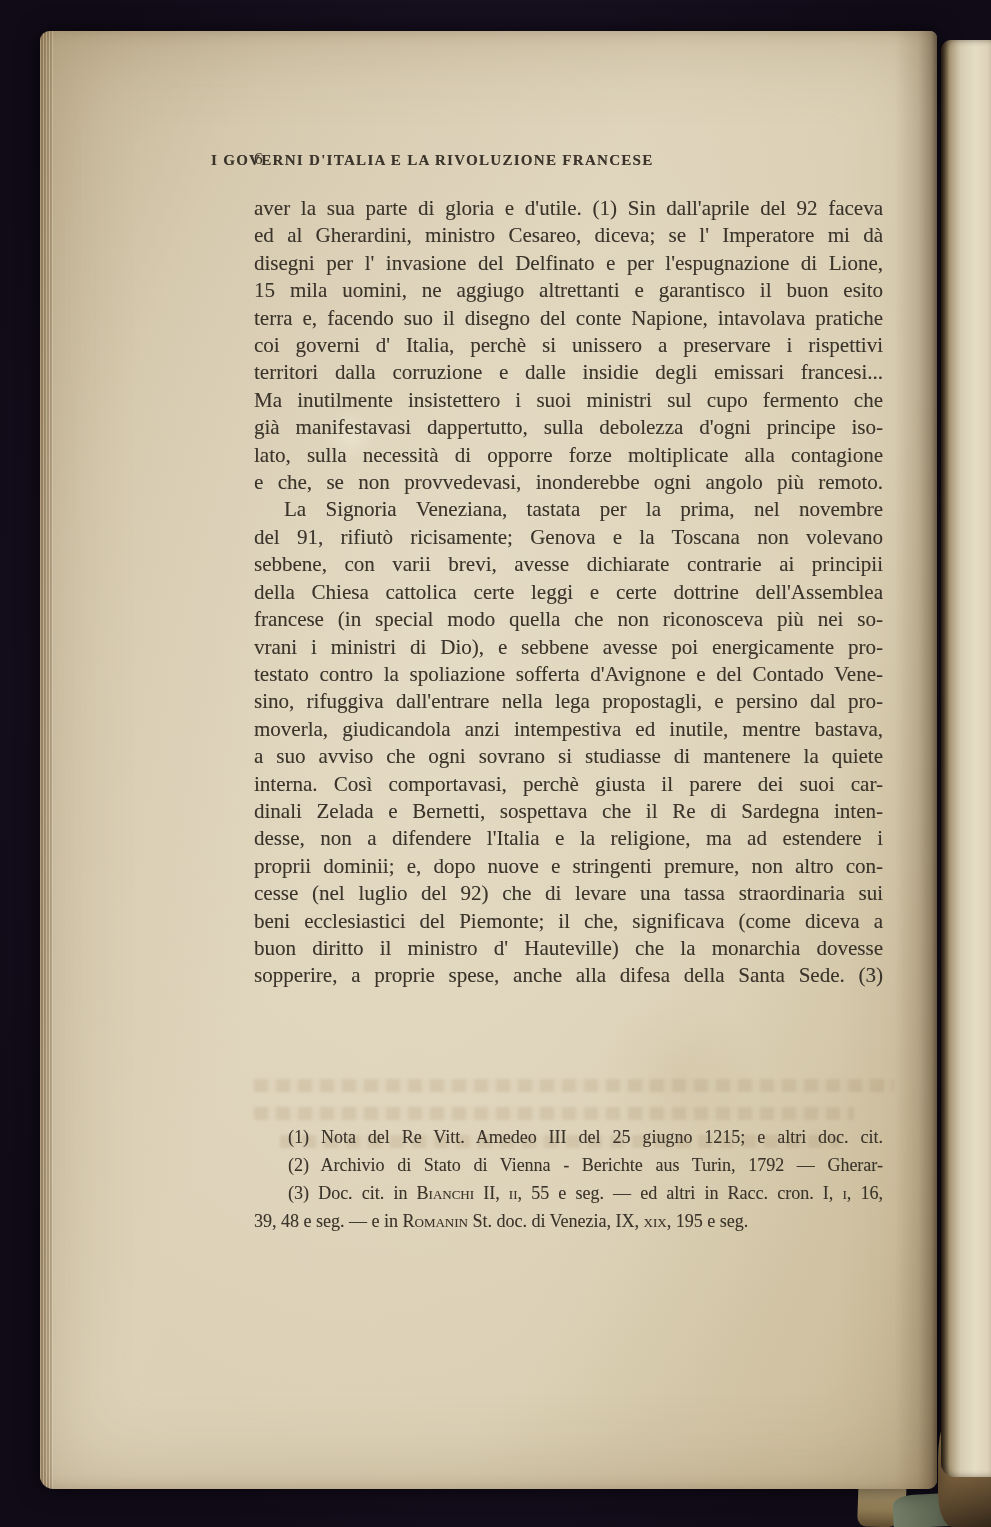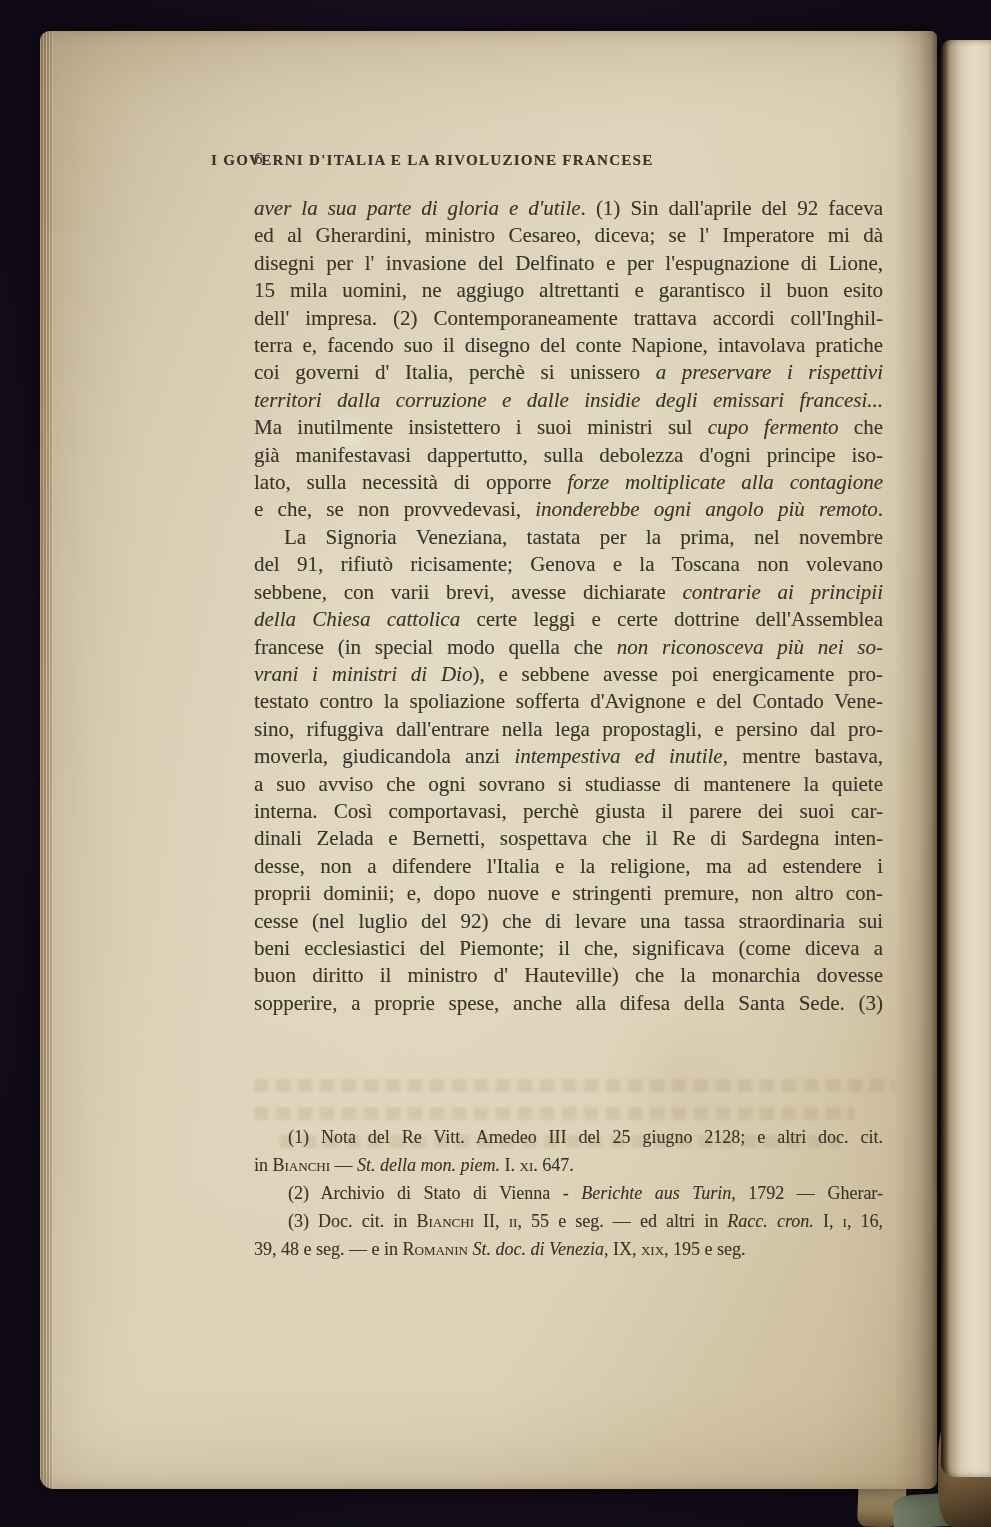--- a/index.html
+++ b/index.html
@@ -64,42 +64,41 @@
   .body-text{position:absolute;left:214px;top:164px;width:629px;
     font-size:21px;line-height:27.4px;color:var(--ink,#3b342b);
     text-shadow:.2px .2px 0 rgba(55,45,35,.3);}
   .footnotes{position:absolute;left:214px;top:1092px;width:629px;
     font-size:18px;line-height:28px;color:var(--ink,#3b342b);
     text-shadow:.2px .2px 0 rgba(55,45,35,.3);}
   .tline{text-align:justify;text-align-last:justify;}
   .tline.short{text-align-last:left;}
   .body-text .ind{text-indent:30px;}
   .footnotes .ind{text-indent:34px;}
-  .it{font-style:italic;}
+  .it{}
   .sc{font-variant:small-caps;}
 </style>
 </head>
 <body>
 
 <div class="scene">
   <div class="gutter-paper-bottom"></div>
   <div class="binding-green"></div>
   <div class="binding-paper"></div>
   <div class="page-next"></div>
 
   <div class="page-main">
     <div class="folio">6</div>
     <div class="running-header">I GOVERNI D'ITALIA E LA RIVOLUZIONE FRANCESE</div>
 
     <div class="body-text" id="body-text">
         <div class="tline"><span class="it">aver la sua parte di gloria e d'utile</span><span>. (1) Sin dall'aprile del 92 faceva</span></div>
         <div class="tline"><span>ed al Gherardini, ministro Cesareo, diceva; se l' Imperatore mi dà</span></div>
         <div class="tline"><span>disegni per l' invasione del Delfinato e per l'espugnazione di Lione,</span></div>
         <div class="tline"><span>15 mila uomini, ne aggiugo altrettanti e garantisco il buon esito</span></div>
-        <div class="tline"><span>dell' impresa. (2) Contemporaneamente trattava accordi coll'Inghil-</span></div>
         <div class="tline"><span>terra e, facendo suo il disegno del conte Napione, intavolava pratiche</span></div>
         <div class="tline"><span>coi governi d' Italia, perchè si unissero </span><span class="it">a preservare i rispettivi</span></div>
         <div class="tline"><span class="it">territori dalla corruzione e dalle insidie degli emissari francesi...</span></div>
         <div class="tline"><span>Ma inutilmente insistettero i suoi ministri sul </span><span class="it">cupo fermento</span><span> che</span></div>
         <div class="tline"><span>già manifestavasi dappertutto, sulla debolezza d'ogni principe iso-</span></div>
         <div class="tline"><span>lato, sulla necessità di opporre </span><span class="it">forze moltiplicate alla contagione</span></div>
         <div class="tline"><span>e che, se non provvedevasi, </span><span class="it">inonderebbe ogni angolo più remoto</span><span>.</span></div>
         <div class="tline ind"><span>La Signoria Veneziana, tastata per la prima, nel novembre</span></div>
         <div class="tline"><span>del 91, rifiutò ricisamente; Genova e la Toscana non volevano</span></div>
         <div class="tline"><span>sebbene, con varii brevi, avesse dichiarate </span><span class="it">contrarie ai principii</span></div>
@@ -118,20 +117,19 @@
         <div class="tline"><span>beni ecclesiastici del Piemonte; il che, significava (come diceva a</span></div>
         <div class="tline"><span>buon diritto il ministro d' Hauteville) che la monarchia dovesse</span></div>
         <div class="tline"><span>sopperire, a proprie spese, anche alla difesa della Santa Sede. (3)</span></div>
       </div>
 
     <div class="ghost-line ghost-1"></div>
     <div class="ghost-line ghost-2"></div>
     <div class="ghost-line ghost-3"></div>
 
     <div class="footnotes" id="footnotes">
-        <div class="tline ind"><span>(1) Nota del Re Vitt. Amedeo III del 25 giugno 2128; e altri doc. cit.</span></div>
-        <div class="tline short"><span>in </span><span class="sc">Bianchi</span><span> — </span><span class="it">St. della mon. piem.</span><span> I. </span><span class="sc">xi</span><span>. 647.</span></div>
+        <div class="tline ind"><span>(1) Nota del Re Vitt. Amedeo III del 25 giugno 1215; e altri doc. cit.</span></div>
         <div class="tline ind"><span>(2) Archivio di Stato di Vienna - </span><span class="it">Berichte aus Turin</span><span>, 1792 — Gherar-</span></div>
         <div class="tline ind"><span>(3) Doc. cit. in </span><span class="sc">Bianchi</span><span> II, </span><span class="sc">ii</span><span>, 55 e seg. — ed altri in </span><span class="it">Racc. cron.</span><span> I, </span><span class="sc">i</span><span>, 16,</span></div>
         <div class="tline short"><span>39, 48 e seg. — e in </span><span class="sc">Romanin</span><span> </span><span class="it">St. doc. di Venezia</span><span>, IX, </span><span class="sc">xix</span><span>, 195 e seg.</span></div>
       </div>
   </div>
 </div>
 
 </body></html>

